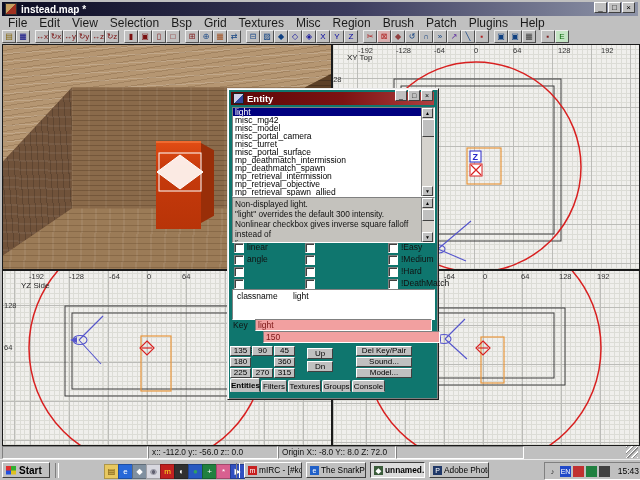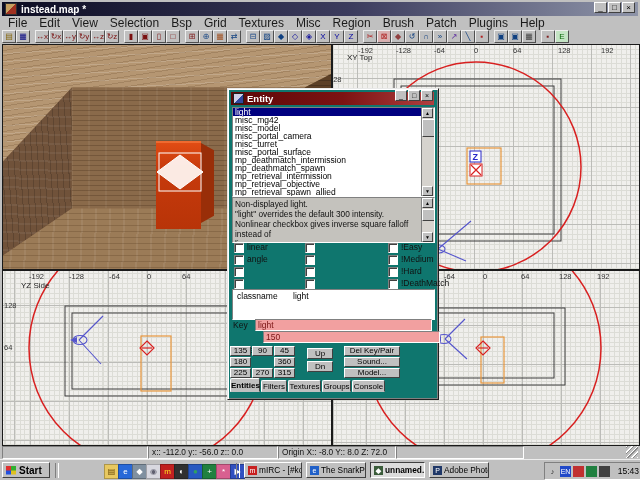--- a/index.html
+++ b/index.html
@@ -413,21 +413,21 @@
         <div class="angle-blank" style="left: 24px; top: 268px;"></div>
         <button class="angle-btn" style="left: 46px; top: 268px; pointer-events: auto;">360</button>
         <button class="angle-btn" style="left: 2px; top: 279px; pointer-events: auto;">225</button>
         <button class="angle-btn" style="left: 24px; top: 279px; pointer-events: auto;">270</button>
         <button class="angle-btn" style="left: 46px; top: 279px; pointer-events: auto;">315</button>
       </div>
 
     <button class="dlg-push" style="left:79px;top:259px;width:26px;height:11px;">Up</button>
     <button class="dlg-push" style="left:79px;top:272px;width:26px;height:11px;">Dn</button>
 
-    <div id="action-btns" class="abs" style="left:4px;top:0;width:210px;height:310px;pointer-events:none;">
+    <div id="action-btns" class="abs" style="left:16px;top:0;width:210px;height:310px;pointer-events:none;">
         <button class="dlg-push" style="left: 112px; top: 257px; width: 56px; height: 10px; pointer-events: auto;">Del Key/Pair</button>
         <button class="dlg-push" style="left: 112px; top: 268px; width: 56px; height: 10px; pointer-events: auto;">Sound...</button>
         <button class="dlg-push" style="left: 112px; top: 279px; width: 56px; height: 10px; pointer-events: auto;">Model...</button>
       </div>
 
     <div id="tab-row" class="abs" style="left:0;top:0;width:210px;height:310px;pointer-events:none;">
         <button class="tab active" style="left: 2px; width: 30px; pointer-events: auto;">Entities</button>
         <button class="tab" style="left: 33px; width: 26px; pointer-events: auto;">Filters</button>
         <button class="tab" style="left: 60px; width: 33px; pointer-events: auto;">Textures</button>
         <button class="tab" style="left: 94px; width: 29px; pointer-events: auto;">Groups</button>

